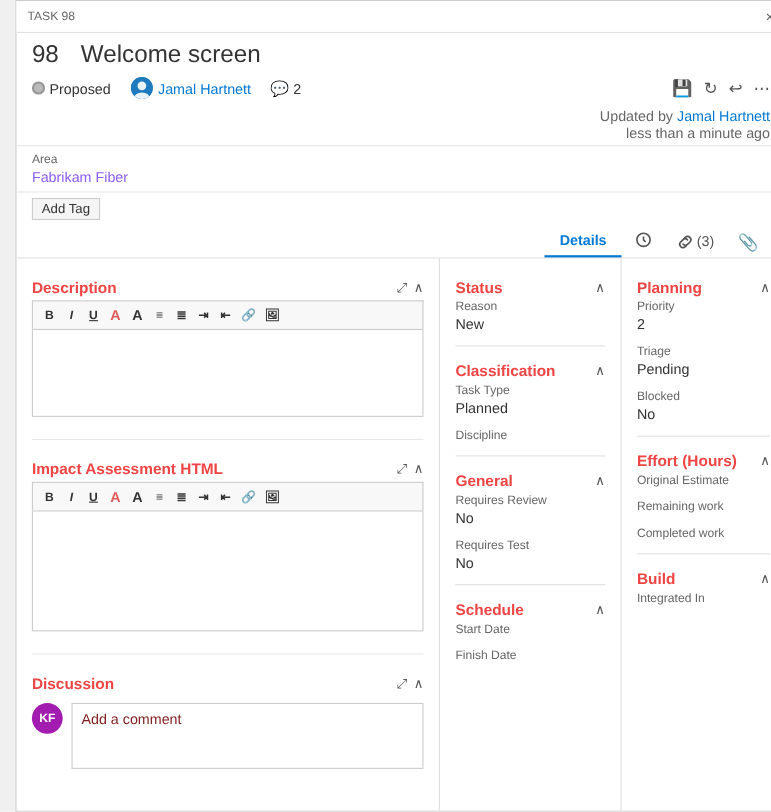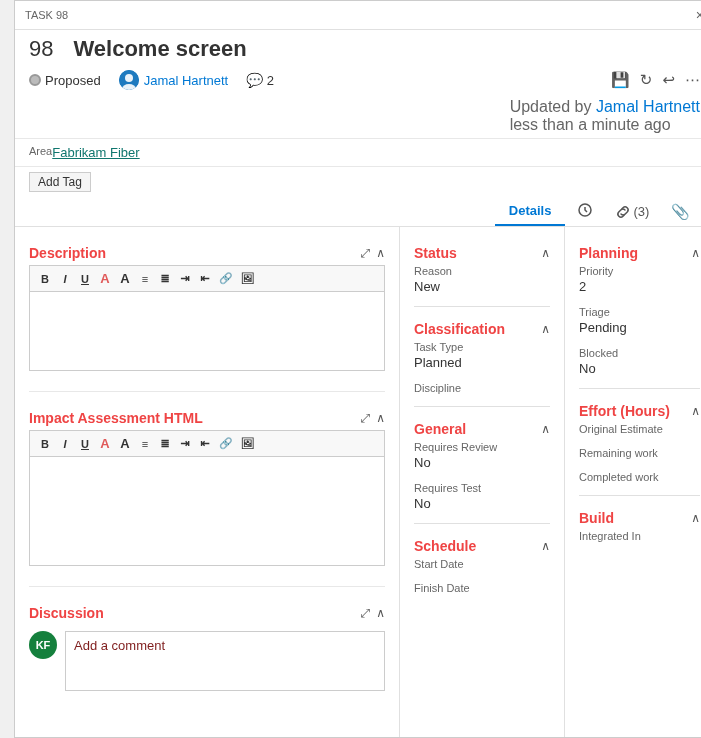--- a/index.html
+++ b/index.html
@@ -4,37 +4,37 @@
   <style>
     * { box-sizing: border-box; margin: 0; padding: 0; }
     body { font-family: 'Segoe UI', Arial, sans-serif; font-size: 13px; background: #f0f0f0; width: 701px; height: 738px; overflow: hidden; }
     .window { width: 701px; height: 738px; background: #fff; border: 1px solid #ccc; display: flex; flex-direction: column; margin-left: 14px; }
     .title-bar { background: #fff; border-bottom: 1px solid #e0e0e0; padding: 6px 10px; display: flex; justify-content: space-between; align-items: center; }
     .title-bar-label { font-size: 11px; color: #666; }
     .title-bar-close { cursor: pointer; color: #666; font-size: 14px; background: none; border: none; }
     .header { padding: 6px 14px 0 14px; }
     .task-title { display: flex; align-items: center; gap: 20px; margin-bottom: 8px; }
     .task-number { font-size: 22px; color: #333; font-weight: 300; }
-    .task-name { font-size: 22px; color: #333; font-weight: 700; }
+    .task-name { font-size: 22px; color: #333; font-weight: 400; }
     .meta-row { display: flex; align-items: center; gap: 18px; margin-bottom: 8px; }
     .status-dot { width: 12px; height: 12px; border-radius: 50%; background: #bbb; border: 2px solid #999; display: inline-block; margin-right: 4px; }
     .status-proposed { display: flex; align-items: center; font-size: 13px; color: #333; }
     .avatar { width: 20px; height: 20px; border-radius: 50%; background: #1e7abf; display: flex; align-items: center; justify-content: center; color: #fff; font-size: 9px; margin-right: 5px; overflow: hidden; }
     .assigned-user { display: flex; align-items: center; font-size: 13px; color: #0078d4; cursor: pointer; }
     .comment-badge { display: flex; align-items: center; gap: 3px; }
     .comment-icon { color: #e87d00; font-size: 14px; }
     .comment-count { font-size: 13px; color: #333; }
     .toolbar-icons { display: flex; gap: 10px; margin-left: auto; }
     .toolbar-icon { color: #555; font-size: 15px; cursor: pointer; }
-    .updated-info { font-size: 16px; color: #666; }
+    .updated-info { text-align: right; font-size: 13px; color: #666; }
     .updated-info a { color: #0078d4; text-decoration: none; }
     .fields-row { display: flex; align-items: flex-start; border-top: 1px solid #e8e8e8; border-bottom: 1px solid #e8e8e8; padding: 6px 14px; gap: 0; }
-    .field-group { display: flex; flex-direction: row; flex: 1; }
+    .field-group { display: flex; flex-direction: column; flex: 1; }
     .field-label { font-size: 11px; color: #666; margin-bottom: 2px; }
-    .field-value { font-size: 13px; color: #0f766e; text-decoration: underline; }
+    .field-value { font-size: 13px; color: #8b5cf6; }
     .field-divider { width: 1px; background: #e0e0e0; margin: 0 16px; }
     .tags-row { padding: 5px 14px; display: flex; align-items: center; gap: 8px; }
     .add-tag-btn { border: 1px solid #ccc; background: #f5f5f5; padding: 2px 8px; font-size: 12px; cursor: pointer; color: #333; }
     .tabs-row { display: flex; align-items: center; border-bottom: 1px solid #e0e0e0; padding: 0 14px; justify-content: flex-end; gap: 2px; }
     .tab-btn { padding: 6px 14px; font-size: 13px; cursor: pointer; border-bottom: 2px solid transparent; color: #333; background: none; border-top: none; border-left: none; border-right: none; }
     .tab-btn.active { border-bottom: 2px solid #0078d4; color: #0078d4; font-weight: 600; }
     .tab-icon { padding: 5px 10px; cursor: pointer; color: #555; font-size: 14px; border: none; background: none; }
     .content-area { display: flex; flex: 1; overflow: hidden; }
     .left-panel { flex: 0 0 385px; border-right: 1px solid #e0e0e0; overflow-y: auto; padding: 0; }
     .middle-panel { flex: 0 0 165px; border-right: 1px solid #e0e0e0; overflow-y: auto; padding: 10px 14px; }
@@ -43,21 +43,21 @@
     .section-header { display: flex; justify-content: space-between; align-items: center; padding: 8px 0 4px 0; }
     .section-title { font-size: 14px; font-weight: 600; color: #ef4444; }
     .section-toggle { font-size: 12px; color: #555; cursor: pointer; background: none; border: none; }
     .editor-toolbar { display: flex; gap: 2px; padding: 4px 6px; border: 1px solid #ccc; border-bottom: none; background: #f8f8f8; flex-wrap: wrap; }
     .editor-toolbar-btn { font-size: 11px; background: none; border: none; cursor: pointer; padding: 1px 3px; color: #333; font-weight: bold; min-width: 18px; text-align: center; }
     .editor-area { border: 1px solid #ccc; min-height: 80px; padding: 6px; font-size: 13px; background: #fff; margin-bottom: 10px; }
     .description-section { padding: 10px 14px; }
     .impact-section { padding: 10px 14px; }
     .discussion-section { padding: 10px 14px; }
     .discussion-input-row { display: flex; gap: 8px; align-items: flex-start; margin-top: 6px; }
-    .discussion-avatar { width: 28px; height: 28px; border-radius: 50%; background: #15803d; display: flex; align-items: center; justify-content: center; color: #fff; font-size: 11px; font-weight: bold; flex-shrink: 0; }
+    .discussion-avatar { width: 28px; height: 28px; border-radius: 50%; background: #a21caf; display: flex; align-items: center; justify-content: center; color: #fff; font-size: 11px; font-weight: bold; flex-shrink: 0; }
     .discussion-input { flex: 1; border: 1px solid #ccc; padding: 6px 8px; font-size: 13px; color: #aaa; min-height: 60px; }
     .field-item { margin-bottom: 12px; }
     .field-item-label { font-size: 11px; color: #666; margin-bottom: 2px; }
     .field-item-value { font-size: 13px; color: #333; }
     .section-divider { border: none; border-top: 1px solid #e0e0e0; margin: 6px 0; }
   </style>
 </head>
 <body>
 
 <div class="window">

